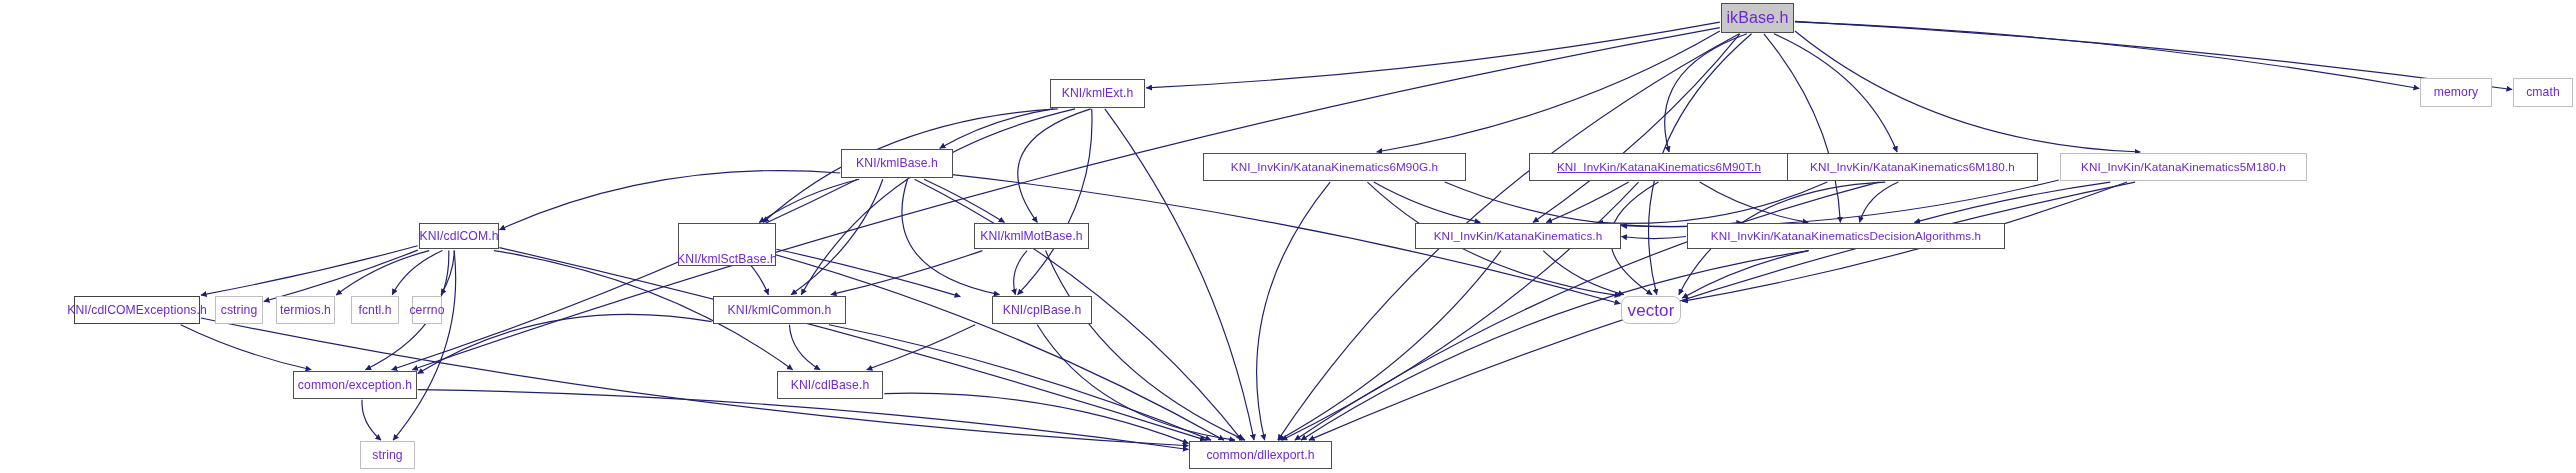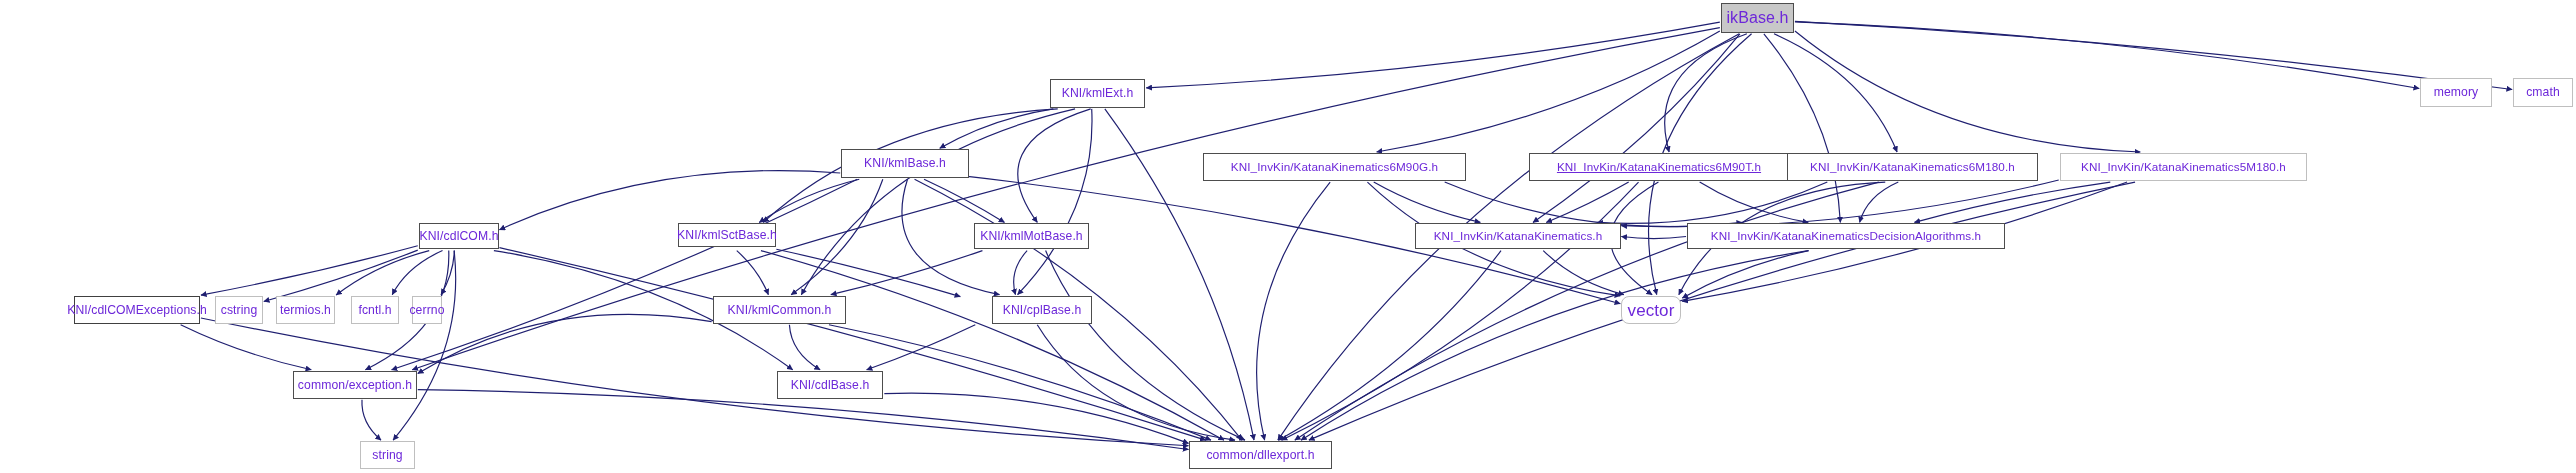--- a/index.html
+++ b/index.html
@@ -101,39 +101,39 @@
     </div>
     <div class="node" style="left: 2420px; top: 78px; width: 72px; height: 29px; font-size: 12.2px;">
       <span>memory</span>
     </div>
     <div class="node" style="left: 2513px; top: 78px; width: 60px; height: 29px; font-size: 12.2px;">
       <span>cmath</span>
     </div>
     <div class="node hdr" style="left: 1050px; top: 79px; width: 95px; height: 29px; font-size: 12.2px;">
       <span>KNI/kmlExt.h</span>
     </div>
-    <div class="node hdr" style="left: 841px; top: 149px; width: 128px; height: 29px; font-size: 12.2px;">
+    <div class="node hdr" style="left: 841px; top: 149px; width: 112px; height: 29px; font-size: 12.2px;">
       <span>KNI/kmlBase.h</span>
     </div>
     <div class="node hdr" style="left: 1203px; top: 153px; width: 263px; height: 28px; font-size: 11.7px;">
       <span>KNI_InvKin/KatanaKinematics6M90G.h</span>
     </div>
     <div class="node hdr" style="left: 1529px; top: 153px; width: 260px; height: 28px; font-size: 11.7px; text-decoration: underline;">
       <span>KNI_InvKin/KatanaKinematics6M90T.h</span>
     </div>
     <div class="node hdr" style="left: 1787px; top: 153px; width: 251px; height: 28px; font-size: 11.7px;">
       <span>KNI_InvKin/KatanaKinematics6M180.h</span>
     </div>
     <div class="node" style="left: 2060px; top: 153px; width: 247px; height: 28px; font-size: 11.7px;">
       <span>KNI_InvKin/KatanaKinematics5M180.h</span>
     </div>
     <div class="node hdr" style="left: 419px; top: 223px; width: 80px; height: 26px; font-size: 12.2px;">
       <span>KNI/cdlCOM.h</span>
     </div>
-    <div class="node hdr" style="left: 678px; top: 223px; width: 98px; height: 24px; font-size: 12.2px;">
+    <div class="node hdr" style="left: 678px; top: 223px; width: 98px; height: 43px; font-size: 12.2px; align-items: flex-end;">
       <span>KNI/kmlSctBase.h</span>
     </div>
     <div class="node hdr" style="left: 974px; top: 223px; width: 115px; height: 26px; font-size: 12.2px;">
       <span>KNI/kmlMotBase.h</span>
     </div>
     <div class="node hdr" style="left: 1415px; top: 223px; width: 206px; height: 26px; font-size: 11.7px;">
       <span>KNI_InvKin/KatanaKinematics.h</span>
     </div>
     <div class="node hdr" style="left: 1687px; top: 223px; width: 318px; height: 26px; font-size: 11.7px;">
       <span>KNI_InvKin/KatanaKinematicsDecisionAlgorithms.h</span>

